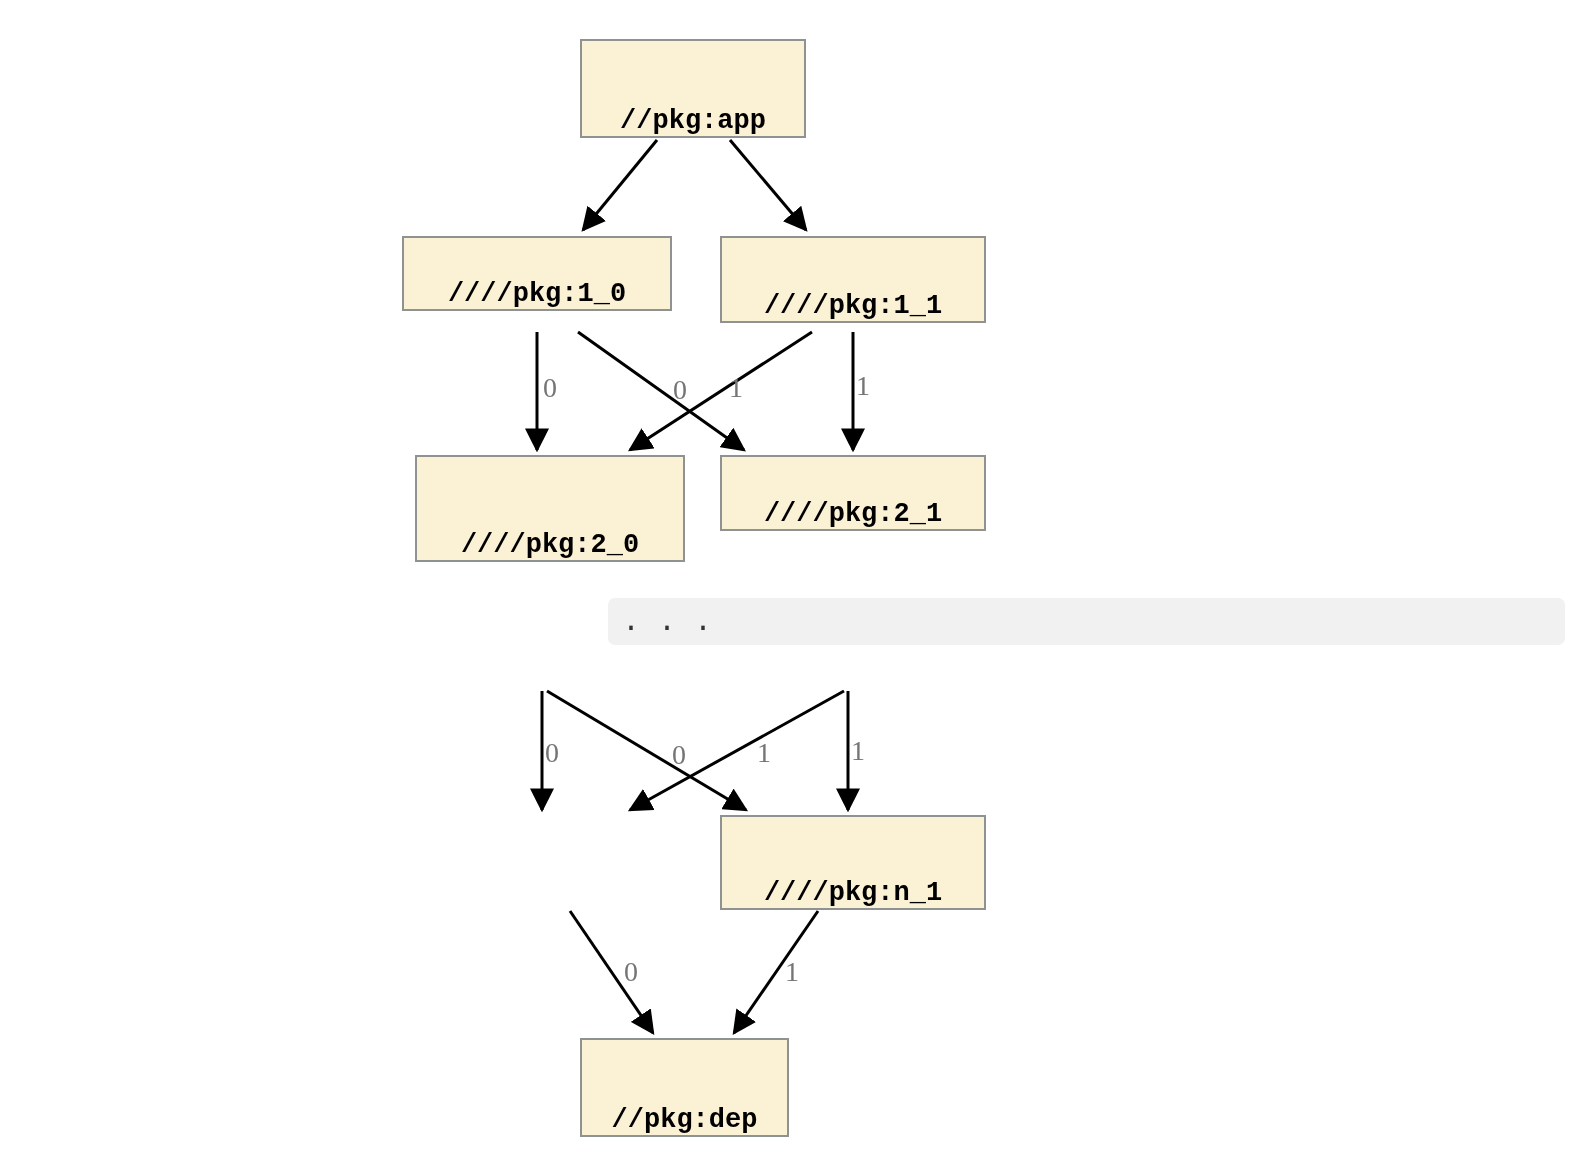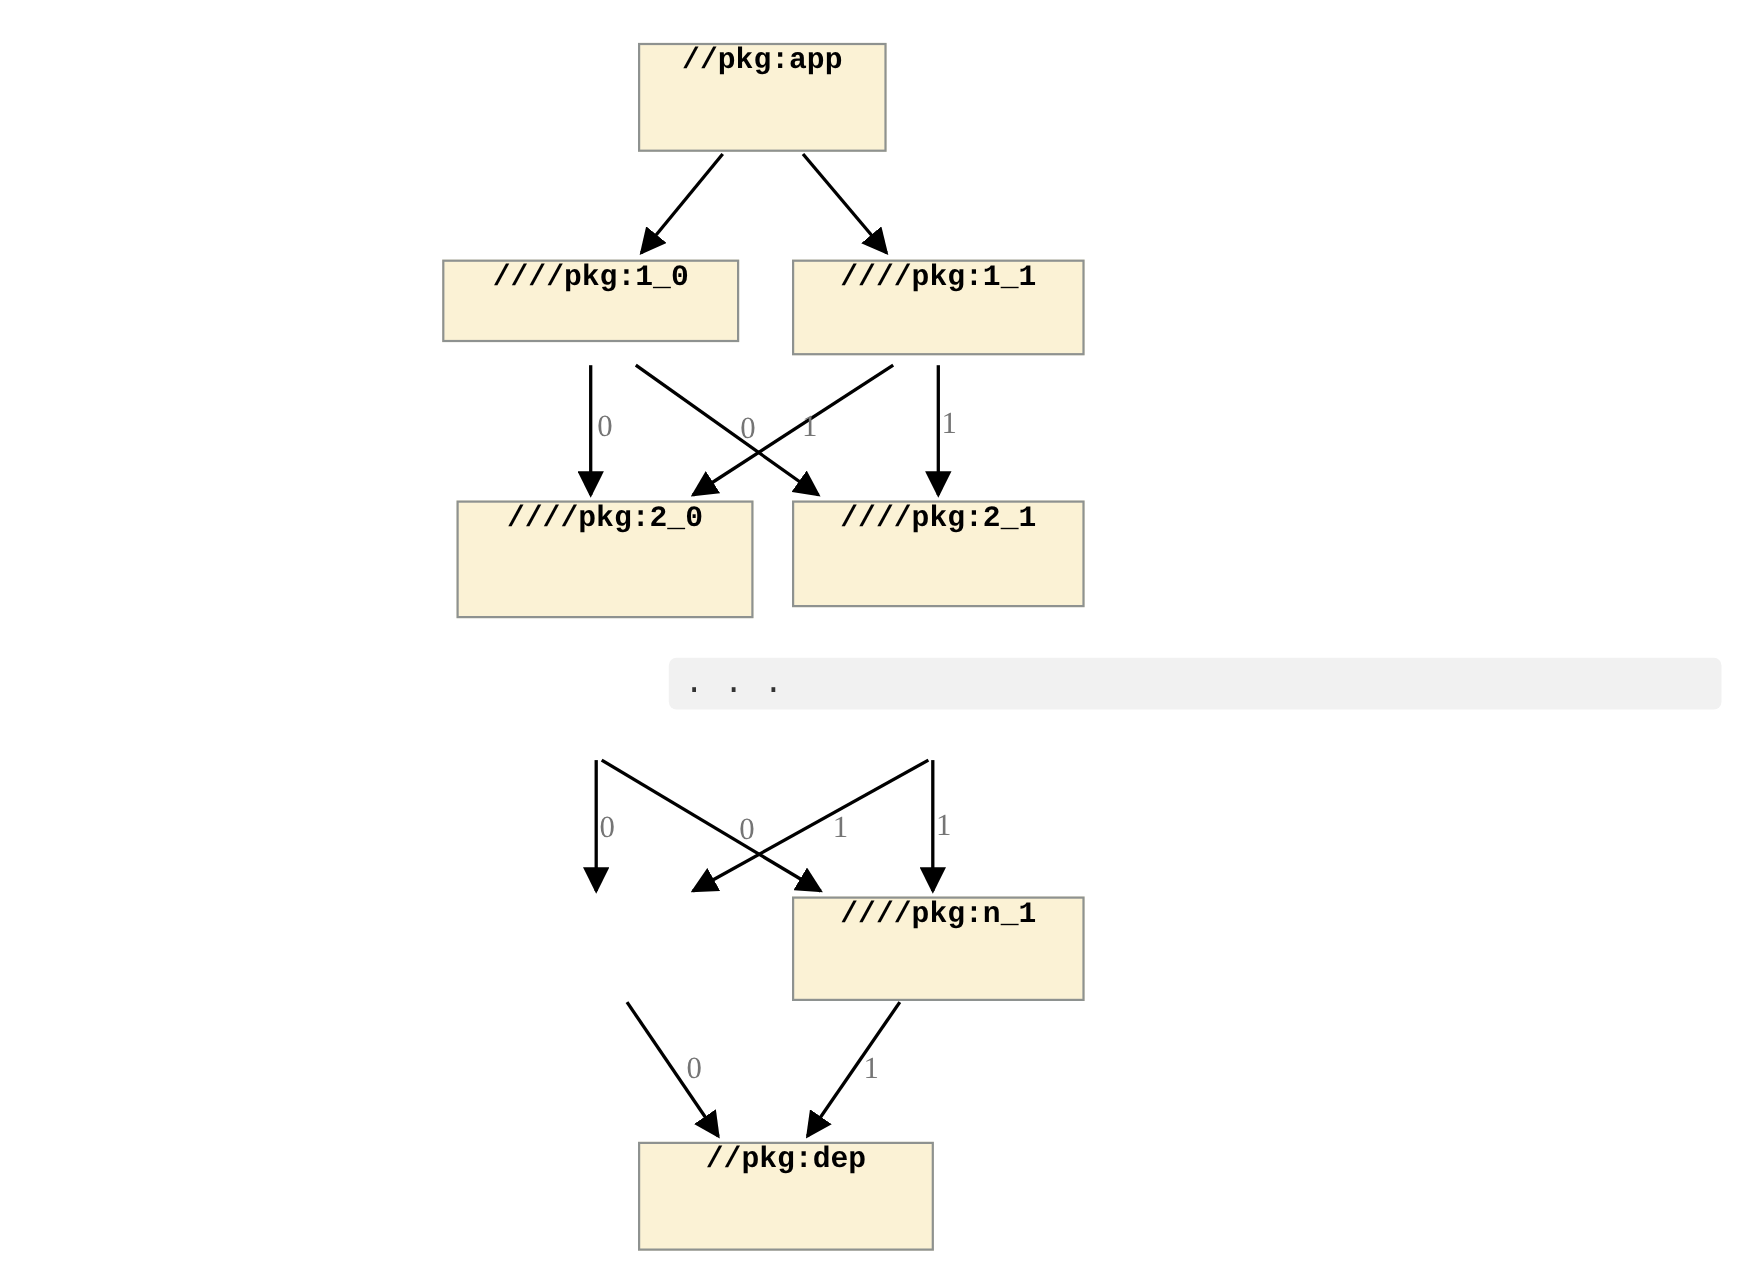--- a/index.html
+++ b/index.html
@@ -11,21 +11,21 @@
     font-family:"Liberation Mono",monospace;
   }
   .edges{position:absolute;left:0;top:0;}
   .edge-line{stroke:var(--edge-color,#000000);stroke-width:3;fill:none;}
   .arrowhead{fill:var(--edge-color,#000000);}
   .node{
     position:absolute;
     box-sizing:border-box;
     background:var(--node-fill,#fbf2d5);
     border:2.5px solid var(--node-border,#8e9290);
-    display:flex;align-items:flex-start;justify-content:center;
+    display:flex;align-items:flex-end;justify-content:center;
     font-weight:bold;
     font-size:27px;
     color:var(--node-text,#000000);
     letter-spacing:0;
     white-space:nowrap;
   }
   .elabel{
     position:absolute;
     font-family:"Liberation Serif",serif;
     font-size:28px;
@@ -81,34 +81,34 @@
   </div>
 
   <div class="node" style="left:720px;top:236px;width:266px;height:87px;">
     <span>////pkg:1_1</span>
   </div>
 
   <div class="node" style="left:415px;top:455px;width:270px;height:107px;">
     <span>////pkg:2_0</span>
   </div>
 
-  <div class="node" style="left:720px;top:455px;width:266px;height:97px;">
+  <div class="node" style="left:720px;top:455px;width:266px;height:76px;">
     <span>////pkg:2_1</span>
   </div>
 
   <div class="ellipsis-bar">
     <span class="dots">.  .  .</span>
   </div>
 
 
   <div class="node" style="left:720px;top:815px;width:266px;height:95px;">
     <span>////pkg:n_1</span>
   </div>
 
-  <div class="node" style="left:580px;top:1038px;width:269px;height:99px;">
+  <div class="node" style="left:580px;top:1038px;width:209px;height:99px;">
     <span>//pkg:dep</span>
   </div>
 
   <span class="elabel" style="left:543px;top:374px;">0</span>
   <span class="elabel" style="left:673px;top:376px;">0</span>
   <span class="elabel" style="left:729px;top:374px;">1</span>
   <span class="elabel" style="left:856px;top:372px;">1</span>
 
   <span class="elabel" style="left:545px;top:739px;">0</span>
   <span class="elabel" style="left:672px;top:741px;">0</span>

